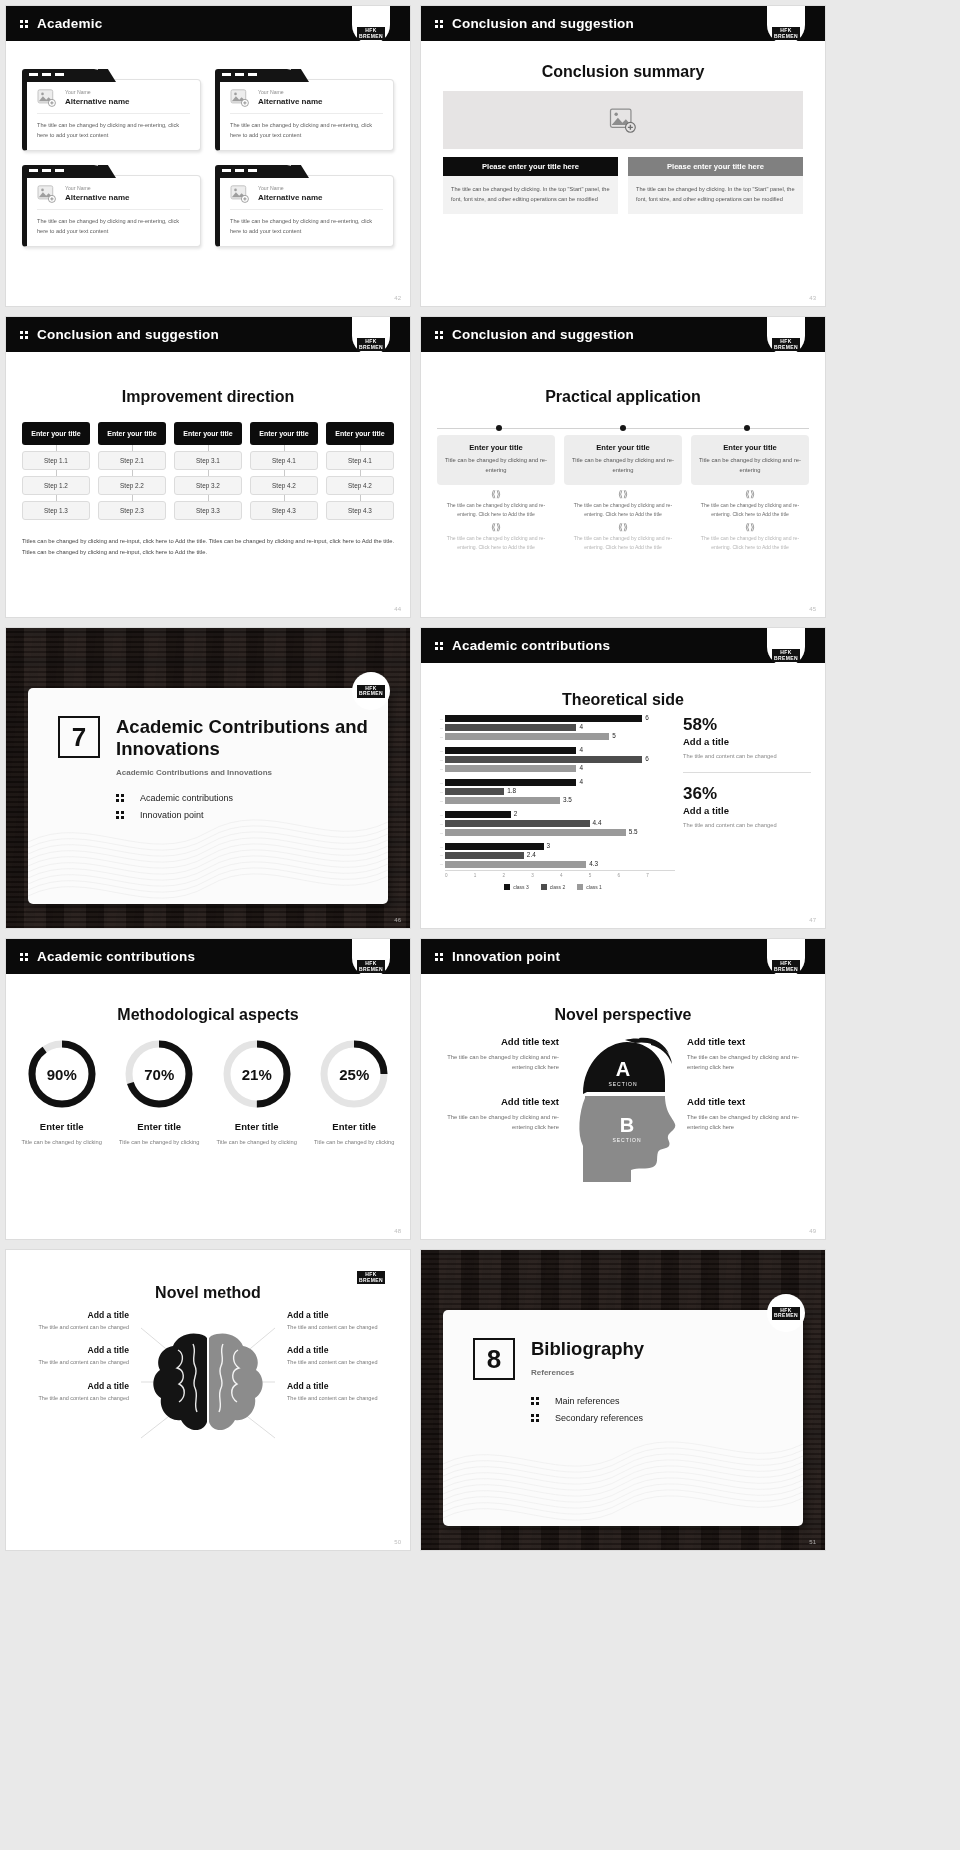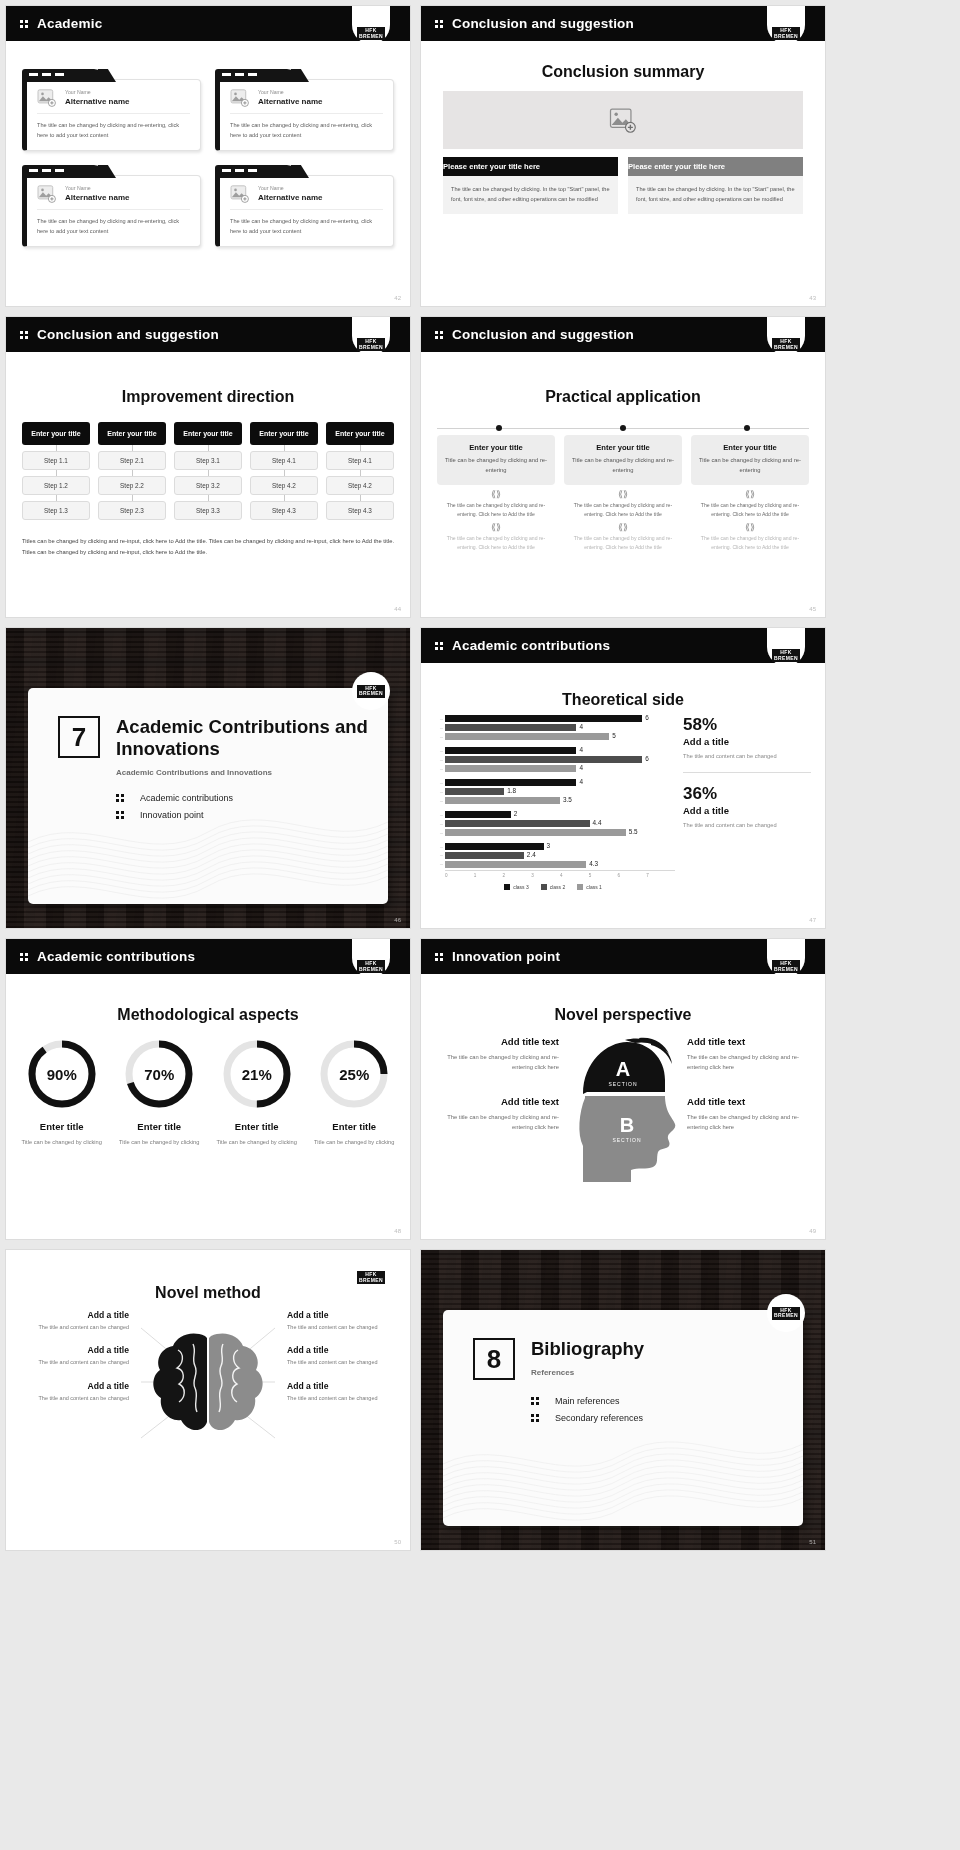--- a/index.html
+++ b/index.html
@@ -69,21 +69,21 @@
   .frow { display:flex; align-items:center; gap:8px; padding-bottom:6px; border-bottom:1px solid #ececec; }
   .imgico { width:20px;height:18px; flex:none; }
   .fname { font-size:5.2px; color:#8d8d8d; line-height:7px; }
   .falt  { font-size:8px; font-weight:bold; color:#1b1b1b; line-height:11px; }
   .fdesc { font-size:5.6px; color:#5d5d5d; line-height:9.5px; margin-top:7px; }
 
   
   .imgbox { margin:10px 22px 0 22px; height:58px; background:#e6e4e4;
             display:flex;align-items:center;justify-content:center; }
   .twocol { display:grid; grid-template-columns:1fr 1fr; gap:10px; margin:8px 22px 0 22px; }
-  .capbar { font-size:7.6px; font-weight:bold; color:#fff; padding:5px 0; }
+  .capbar { font-size:7.6px; font-weight:bold; color:#fff; text-align:center; padding:5px 0; }
   .capbar.dark{ background:#0d0d0d; } .capbar.grey{ background:#808080; }
   .capbody{ background:#f2f2f2; padding:8px 8px 10px 8px; font-size:5.6px; color:#555; line-height:10px; }
 
   
   .steps { display:grid; grid-template-columns:repeat(5,1fr); gap:8px; margin:16px 16px 0 16px; }
   .stepcol { display:flex; flex-direction:column; align-items:stretch; }
   .stephead{ background:#0c0c0c; color:#fff; font-size:7px; font-weight:bold; text-align:center;
              padding:8px 0; border-radius:3px; }
   .conn { height:6px; display:flex; justify-content:center; }
   .conn::before{ content:""; width:1px; height:6px; background:#c9c9c9; }

